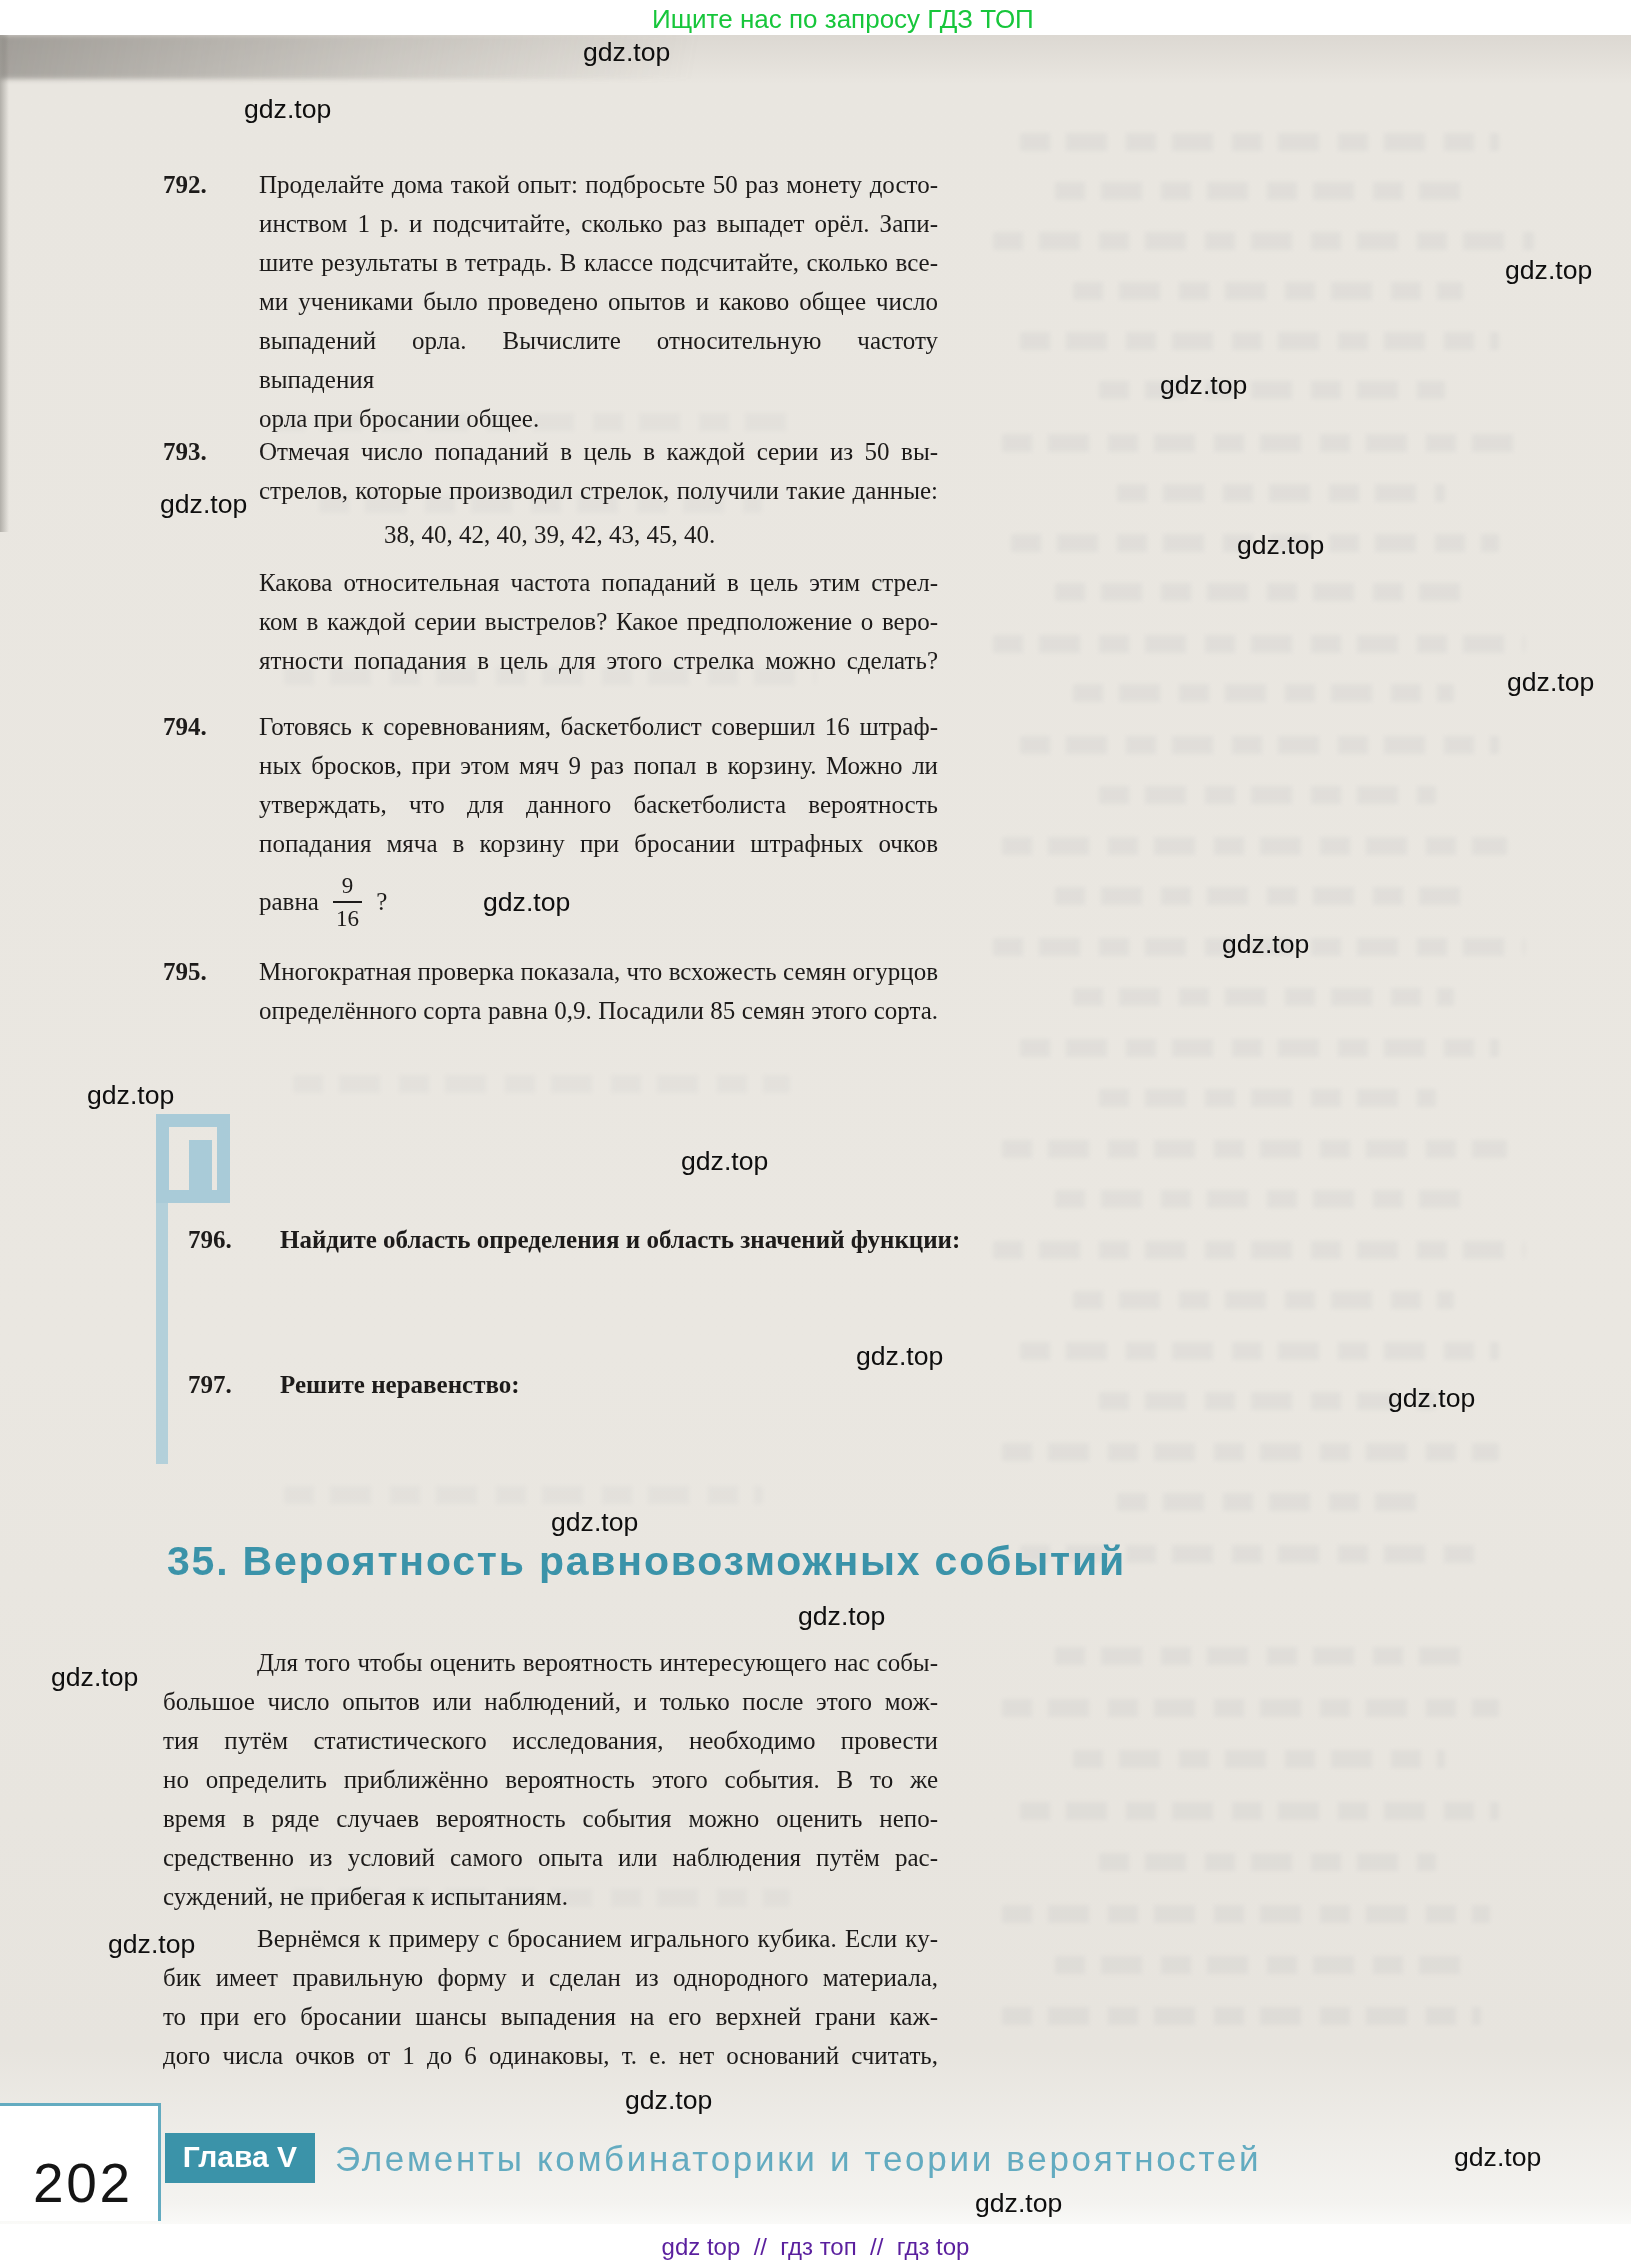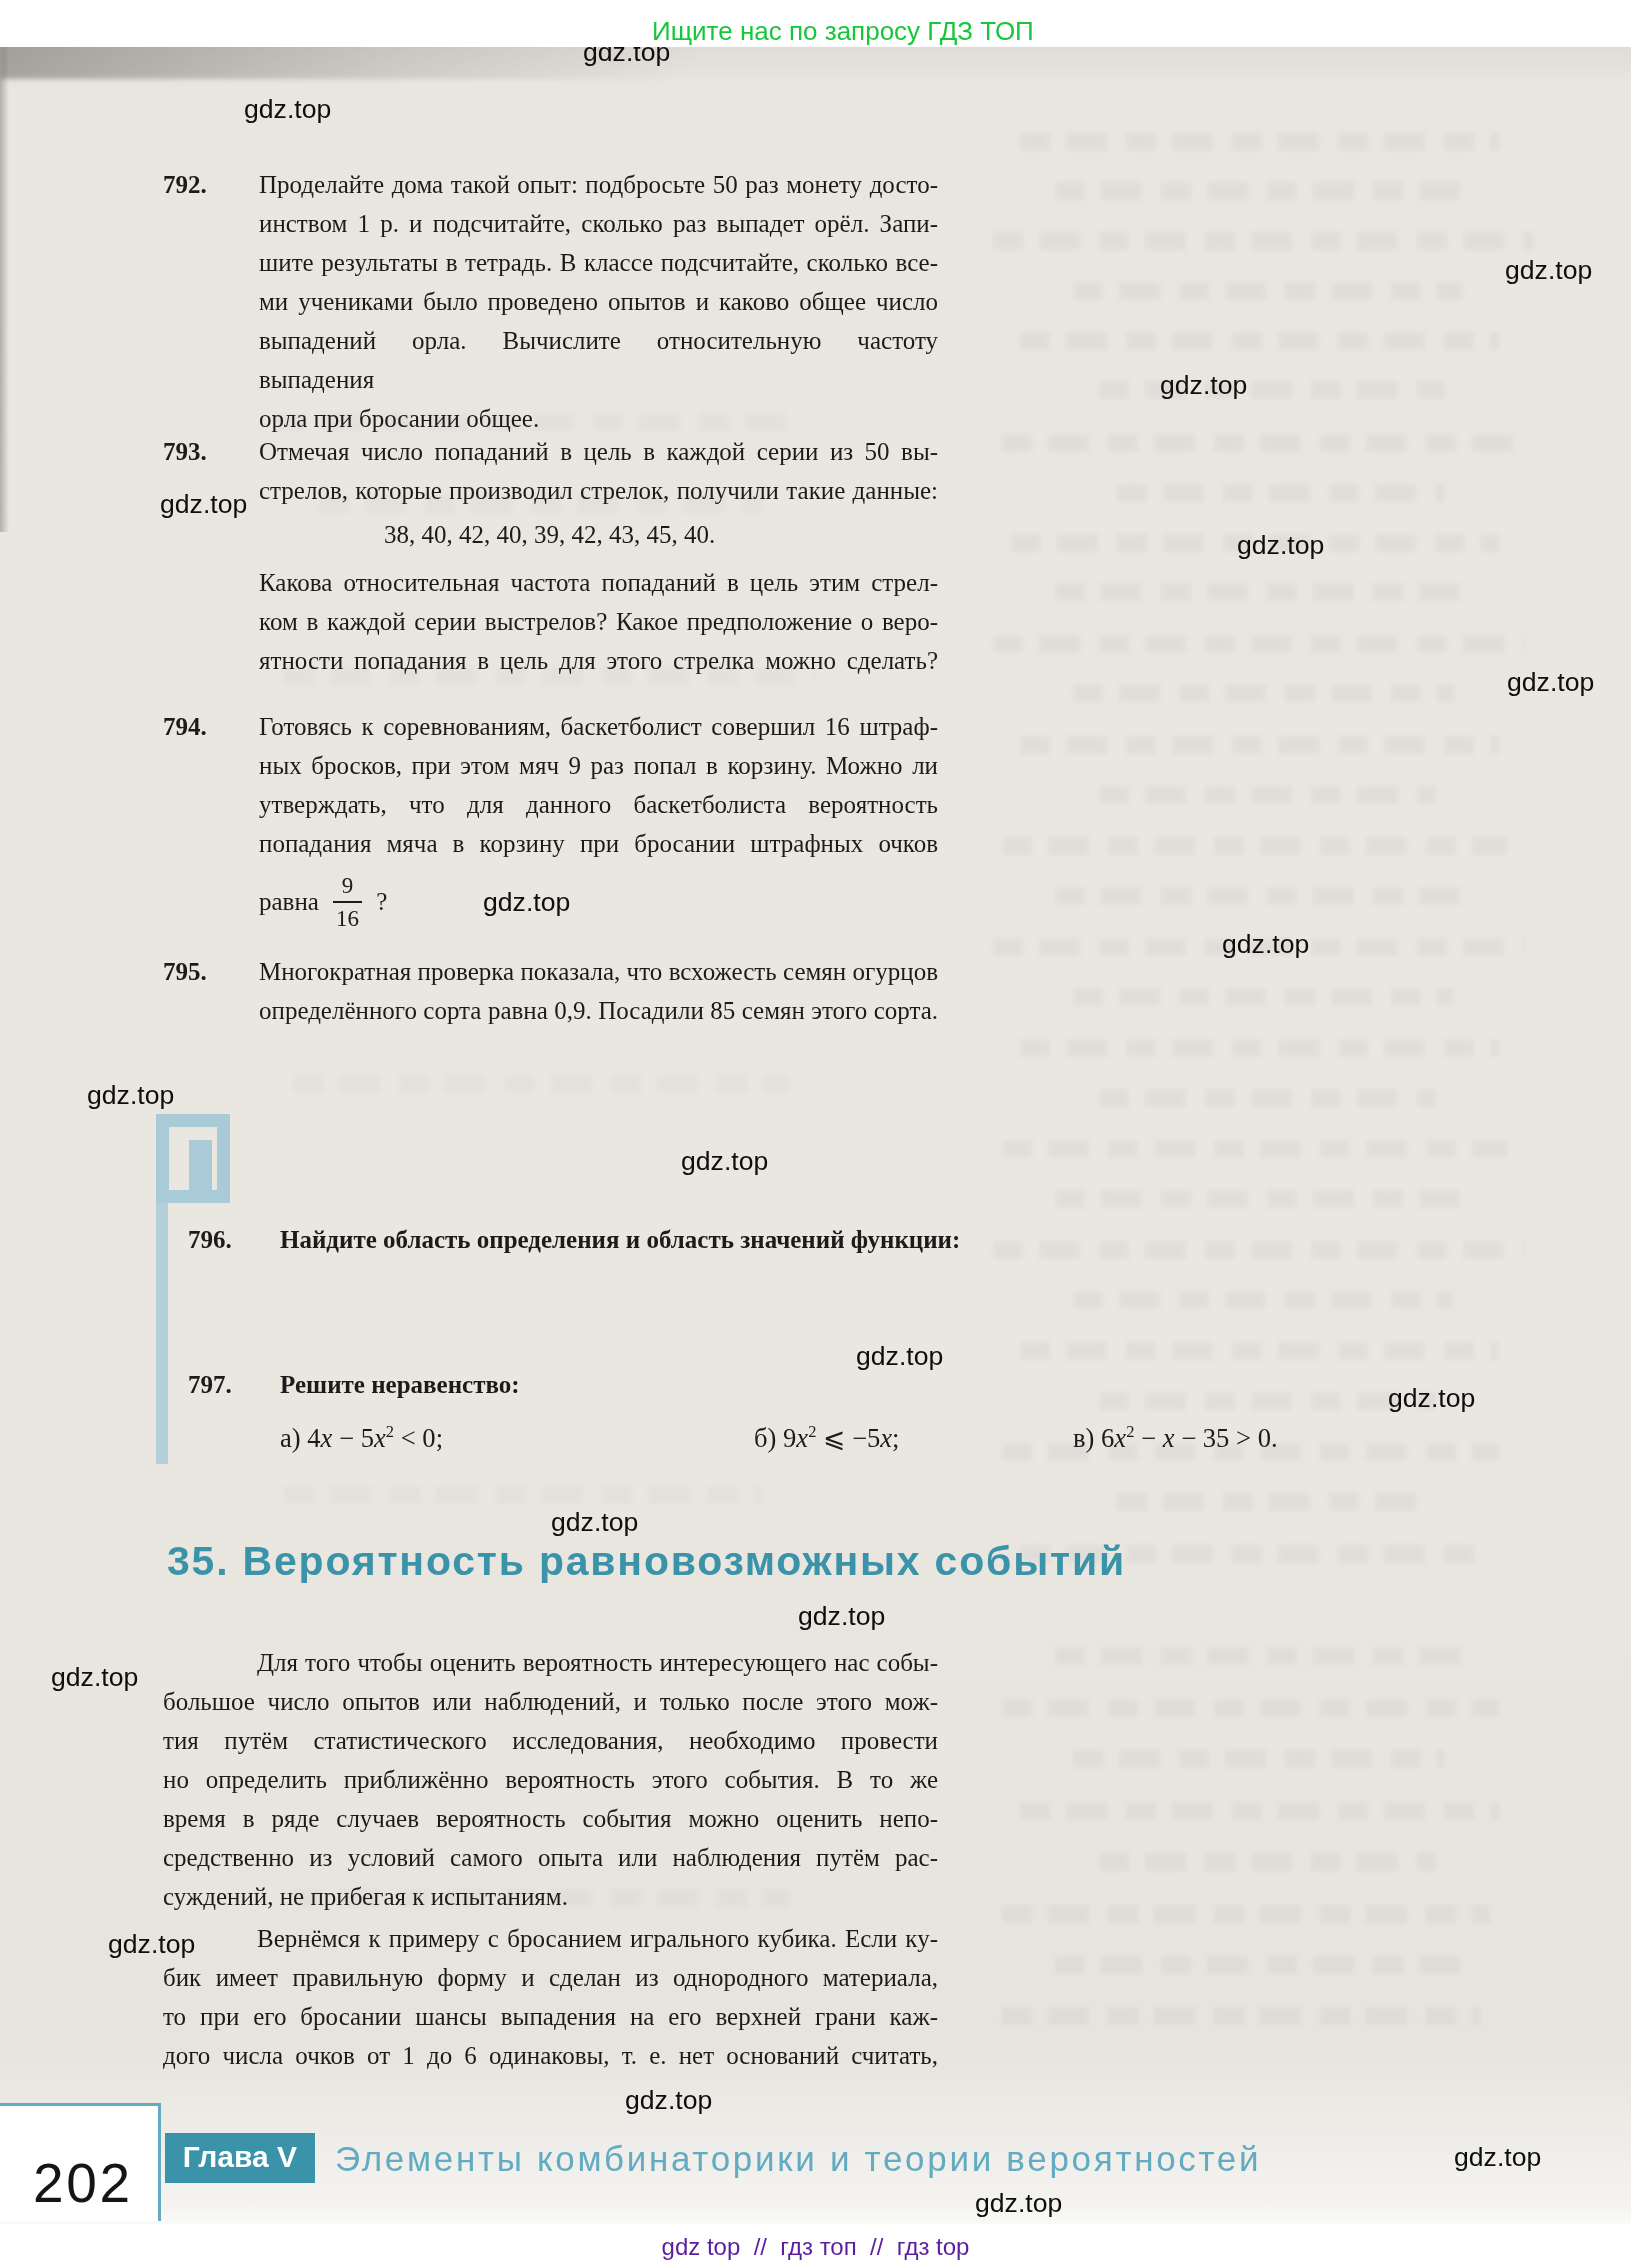--- a/index.html
+++ b/index.html
@@ -27,21 +27,21 @@
 
   
   #ghost-layer { position:absolute; inset:0; z-index:1; }
   .ghost {
     position:absolute; height:17.7px; border-radius:2.7px;
     background:repeating-linear-gradient(90deg, #7d8492 0 30px, transparent 30px 46px, #7d8492 46px 87px, transparent 87px 106px);
     opacity:.08; filter:blur(2.2px);
   }
 
   
-  .top-strip { position:absolute; left:0; top:12px; width:1631px; height:35px; background:#fff; z-index:6; }
+  .top-strip { position:absolute; left:0; top:0; width:1631px; height:35px; background:#fff; z-index:6; }
   .green-link {
     position:absolute; left:652px; top:3.5px;
     font:26px "Liberation Sans","DejaVu Sans",sans-serif; color:var(--green_link,#17c63b);
     text-decoration:none; white-space:nowrap;
   }
 
   
   .problem, .para { position:absolute; z-index:2; font-size:25px; line-height:39px; }
   .problem { left:163px; width:775px; }
   .problem.indented { left:188px; }
@@ -239,25 +239,20 @@
       <div class="ll">Найдите область определения и область значений функции:</div>
     </div>
   </div>
 
   <div class="problem indented" style="top:1365px">
     <span class="pnum">797.</span>
     <div class="ptext">
       <div class="ll">Решите неравенство:</div>
     </div>
   </div>
-  <div class="formula-row frow-797">
-    <span class="fitem fitem-a797">а) 4<i>x</i> − 5<i>x</i><sup>2</sup> &lt; 0;</span>
-    <span class="fitem fitem-b797">б) 9<i>x</i><sup>2</sup> ⩽ −5<i>x</i>;</span>
-    <span class="fitem fitem-c797">в) 6<i>x</i><sup>2</sup> − <i>x</i> − 35 &gt; 0.</span>
-  </div>
 
   <div class="section-heading">35. Вероятность равновозможных событий</div>
 
   <div class="para" style="top:1643px">
     <div class="jl indent">Для того чтобы оценить вероятность интересующего нас собы-</div>
     <div class="jl">большое число опытов или наблюдений, и только после этого мож-</div>
     <div class="jl">тия путём статистического исследования, необходимо провести</div>
     <div class="jl">но определить приближённо вероятность этого события. В то же</div>
     <div class="jl">время в ряде случаев вероятность события можно оценить непо-</div>
     <div class="jl">средственно из условий самого опыта или наблюдения путём рас-</div>

